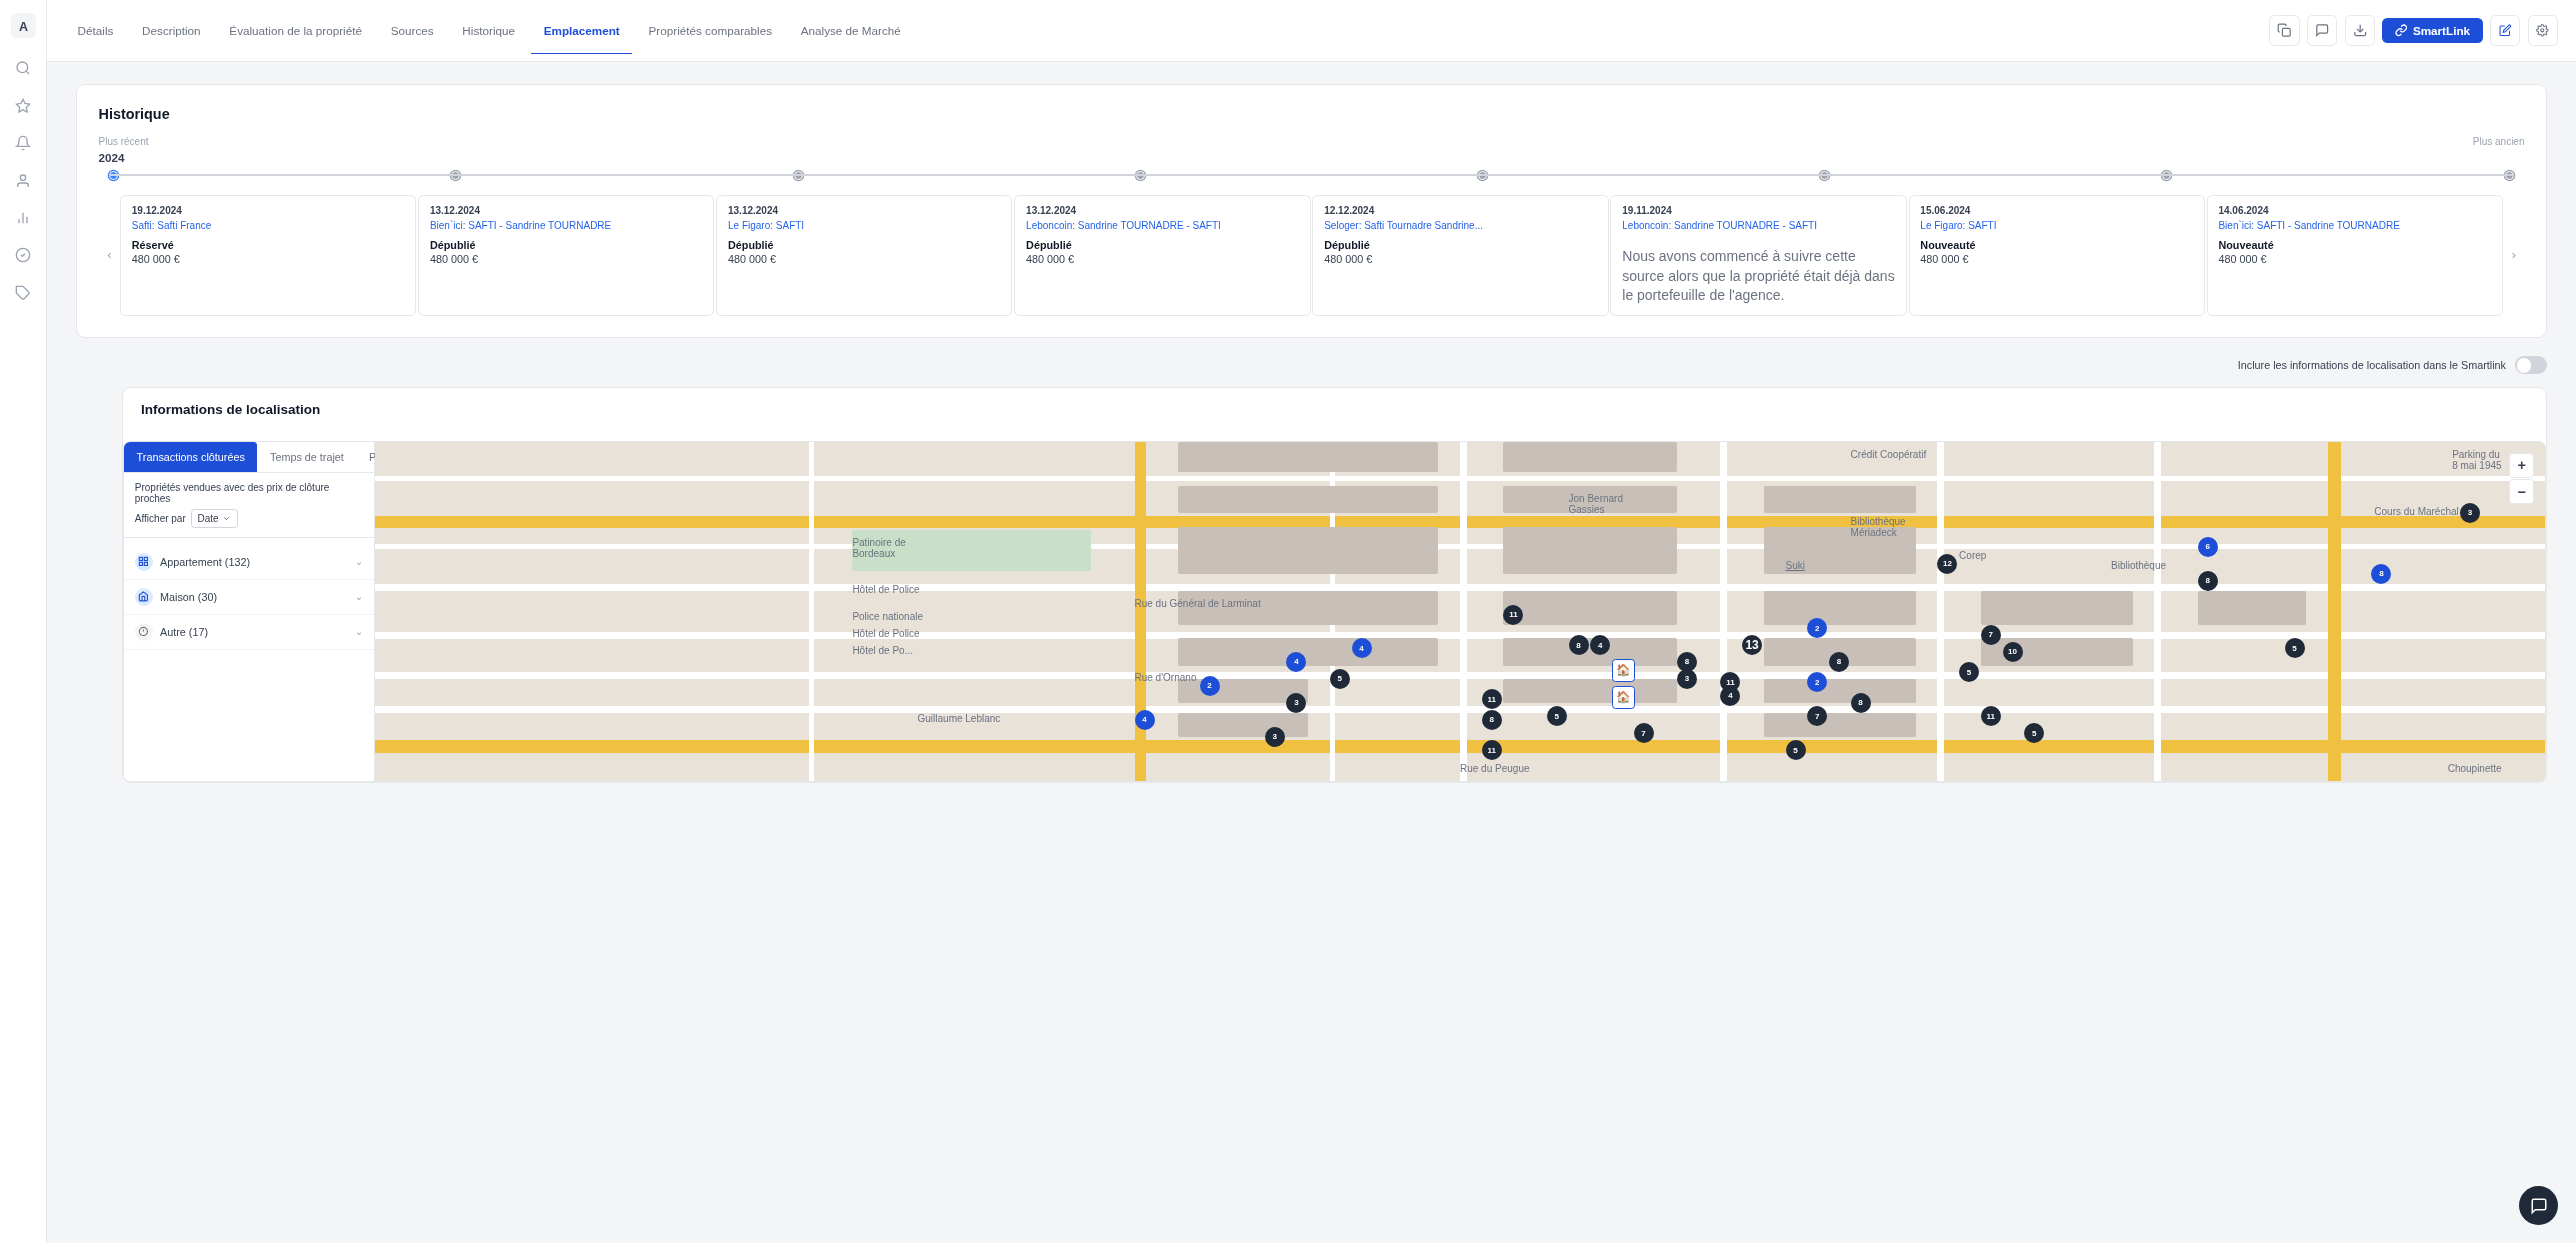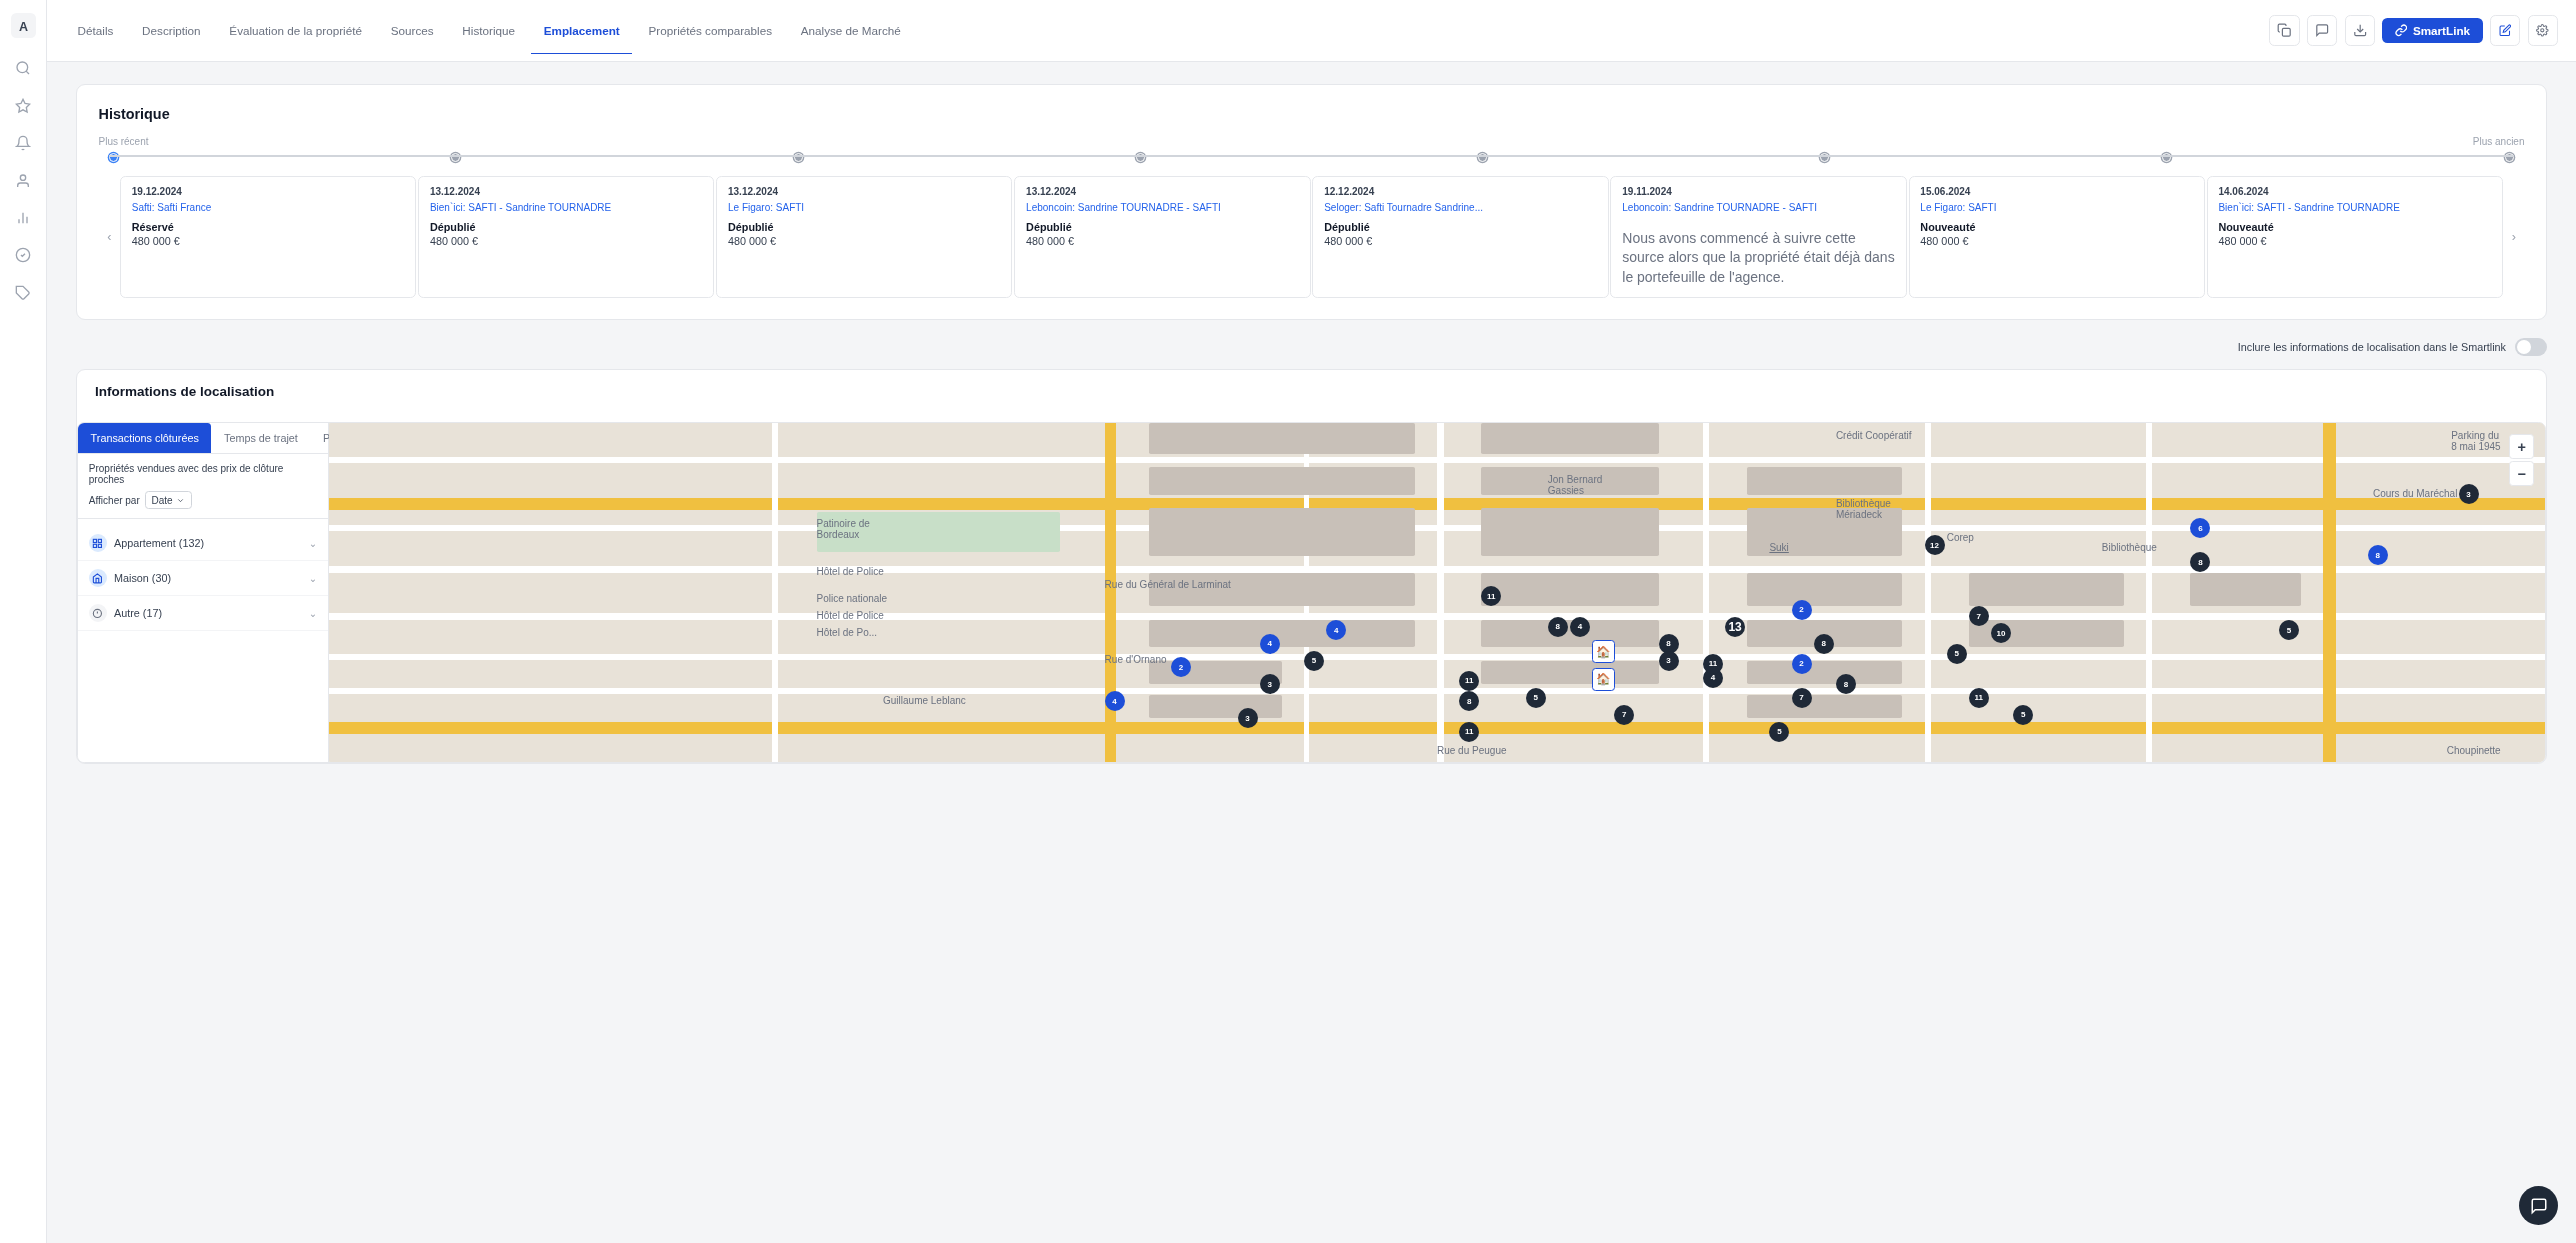--- a/index.html
+++ b/index.html
@@ -546,20 +546,21 @@
 
     <div class="page-content">
 
       <div class="card">
         <div class="section-title">Historique</div>
 
         <div class="timeline-labels">
           <span>Plus récent</span>
           <span>Plus ancien</span>
         </div>
+        <div class="timeline-year">2024</div>
 
         <div class="timeline-track-wrapper">
           <div style="position:relative; margin-bottom:14.4px;">
             <div style="height:1.8px; background:#d1d5db; margin: 0 10.8px; position:relative; top:4.5px;"></div>
             <div style="display:flex; justify-content:space-between; padding: 0 10.8px;">
               <div style="width:9px;height:9px;border-radius:50%;background:#3b82f6;border:1.8px solid #fff;box-shadow:0 0 0 1.3px #3b82f6;"></div>
               <div style="width:9px;height:9px;border-radius:50%;background:#9ca3af;border:1.8px solid #fff;box-shadow:0 0 0 1.3px #9ca3af;"></div>
               <div style="width:9px;height:9px;border-radius:50%;background:#9ca3af;border:1.8px solid #fff;box-shadow:0 0 0 1.3px #9ca3af;"></div>
               <div style="width:9px;height:9px;border-radius:50%;background:#9ca3af;border:1.8px solid #fff;box-shadow:0 0 0 1.3px #9ca3af;"></div>
               <div style="width:9px;height:9px;border-radius:50%;background:#9ca3af;border:1.8px solid #fff;box-shadow:0 0 0 1.3px #9ca3af;"></div>
@@ -631,21 +632,21 @@
           </div>
           <div class="timeline-arrow">›</div>
         </div>
       </div>
 
       <div class="toggle-row">
         <span>Inclure les informations de localisation dans le Smartlink</span>
         <div class="toggle-switch"></div>
       </div>
 
-      <div class="card" style="padding:0;">
+      <div class="card" style="padding:0;margin-left:46px;">
         <div style="padding:14.4px 18px 10.8px;">
           <div class="info-loc-title">Informations de localisation</div>
         </div>
 
         <div class="map-container" style="height:341px;">
 
           <div class="map-left-panel">
 
             <div class="map-tabs">
               <div class="map-tab active">

